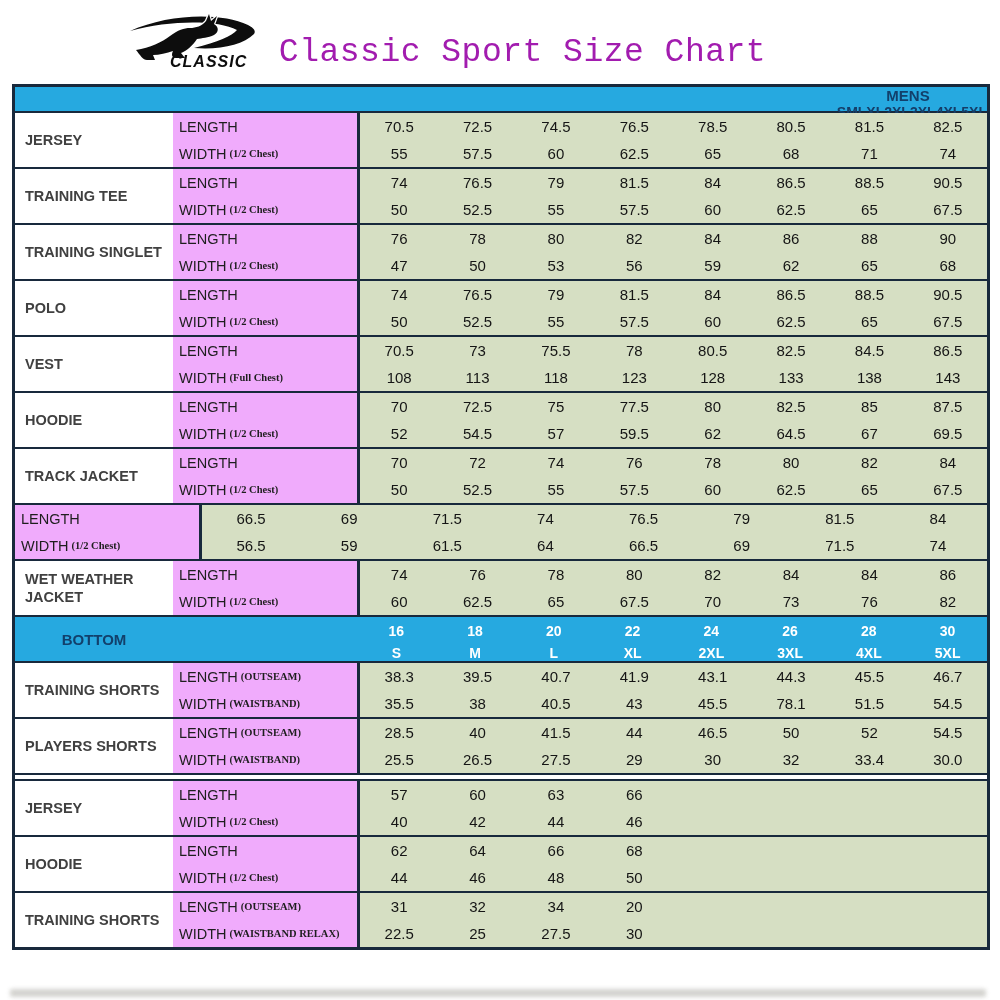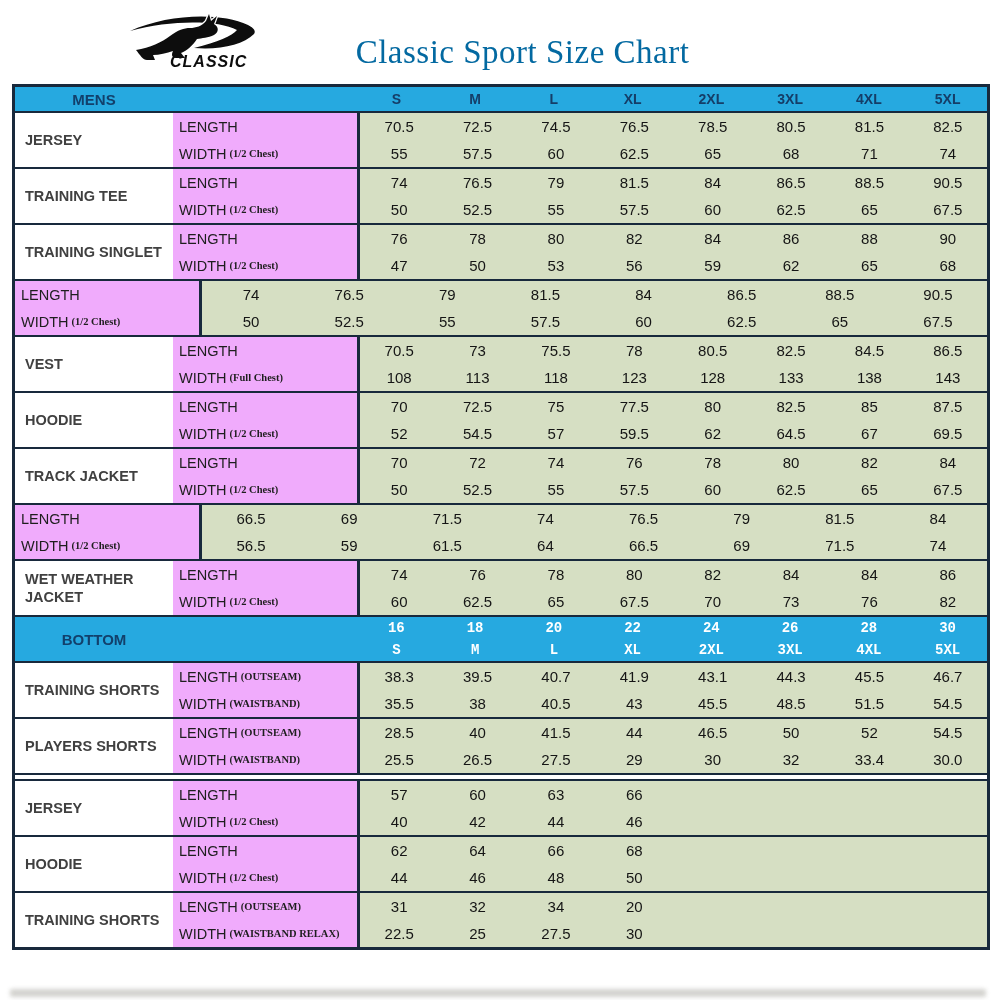--- a/index.html
+++ b/index.html
@@ -1,42 +1,42 @@
 <!DOCTYPE html>
 <html><head>
 <meta charset="utf-8">
 <style>
   * { margin:0; padding:0; box-sizing:content-box; }
   html,body { width:1000px; height:1000px; background:#ffffff;
     font-family:"Liberation Sans", sans-serif; position:relative; overflow:hidden; }
 
   
   .page-title { position:absolute; top:34px; left:45px; right:0; text-align:center;
-    font-family:Liberation Serif, serif; font-size:33px; color:#0369a1; letter-spacing:.5px; }
+    font-family:Liberation Mono, monospace; font-size:33px; color:#a21caf; letter-spacing:.5px; }
   .logo { position:absolute; left:126px; top:6px; width:138px; height:72px; }
   .logo svg { display:block; }
   .logo-word { position:absolute; left:44px; top:47px; font-size:16px; font-weight:bold;
     font-style:italic; color:#0d0d0d; letter-spacing:1px; }
 
   
   .size-table { position:absolute; left:12px; top:84px; width:972px;
     border:3px solid #18293c; background:#fff; }
 
   .hdr { display:flex; background:#26a9e0; border-bottom:2px solid #18293c; }
-  .hdr-single { align-items:center; }
+  .hdr-single { align-items:flex-end;flex-direction:column; }
   .hl { width:158px; text-align:center; font-weight:bold; font-size:15px; color:#12406b; }
   .hl.white { color:#ffffff; }
   .hsp { width:184px; }
   .hcells { flex:1; display:flex; }
   .hc { flex:1; text-align:center; font-weight:bold; font-size:14px; color:#153e68; }
   .hc.white { color:#ffffff; }
   .hdr-double { height:44px; }
   .hdr-double .hl { align-self:center; }
   .hstack { flex:1; display:flex; flex-direction:column; justify-content:center; }
-  .hstack .hrow { height:22px; display:flex; align-items:center;font-family:Liberation Mono, monospace; }
+  .hstack .hrow { height:22px; display:flex; align-items:flex-end; }
 
   .prow { display:flex; border-bottom:2px solid #18293c; background:#fff; }
   .prow:last-child { border-bottom:none; }
   .pc { width:148px; padding-left:10px; display:flex; align-items:center;
     font-weight:bold; font-size:14.5px; color:#404040; line-height:1.25; }
   .mc { width:184px; display:flex; flex-direction:column; background:#f0abfc; }
   .ml { height:27px; display:flex; align-items:center; padding-left:6px; white-space:nowrap;
     font-size:14.5px; color:#1e1e1e; }
   .msub { font-size:10.5px; font-weight:bold; margin-left:3px; color:#1e1e1e;font-family:Liberation Serif, serif; }
   .dc { flex:1; display:flex; flex-direction:column; background:#d6dfc3; border-left:3px solid #18293c; }
@@ -174,20 +174,21 @@
           <div class="dv">53</div>
           <div class="dv">56</div>
           <div class="dv">59</div>
           <div class="dv">62</div>
           <div class="dv">65</div>
           <div class="dv">68</div>
         </div>
       </div>
     </div>
     <div class="prow">
+      <div class="pc">POLO</div>
       <div class="mc">
         <div class="ml">
           <span>LENGTH</span>
         </div>
         <div class="ml">
           <span>WIDTH</span>
           <span class="msub">(1/2 Chest)</span>
         </div>
       </div>
       <div class="dc">
@@ -430,21 +431,21 @@
           <div class="dv">44.3</div>
           <div class="dv">45.5</div>
           <div class="dv">46.7</div>
         </div>
         <div class="dr">
           <div class="dv">35.5</div>
           <div class="dv">38</div>
           <div class="dv">40.5</div>
           <div class="dv">43</div>
           <div class="dv">45.5</div>
-          <div class="dv">48.5</div>
+          <div class="dv">78.1</div>
           <div class="dv">51.5</div>
           <div class="dv">54.5</div>
         </div>
       </div>
     </div>
     <div class="prow">
       <div class="pc">PLAYERS SHORTS</div>
       <div class="mc">
         <div class="ml">
           <span>LENGTH</span>

